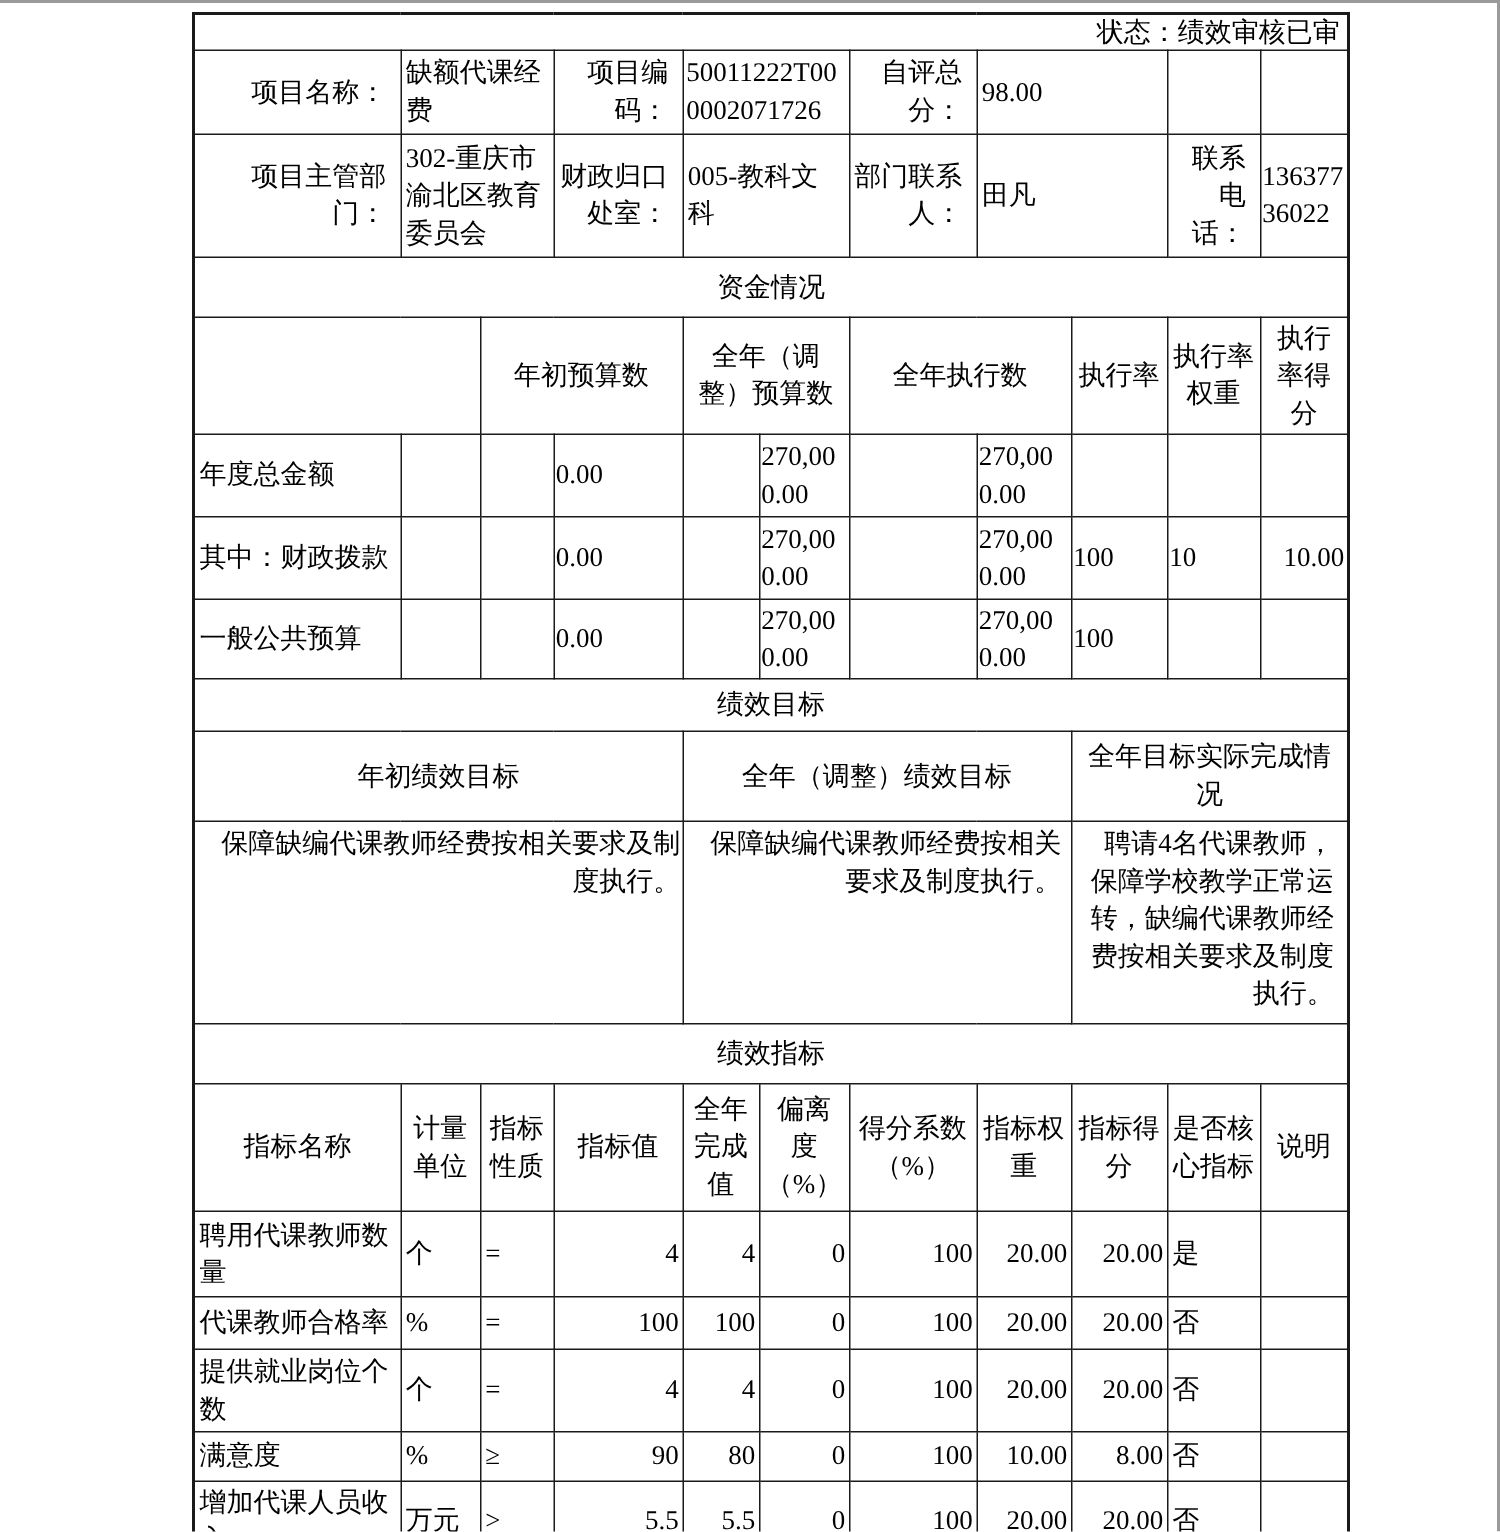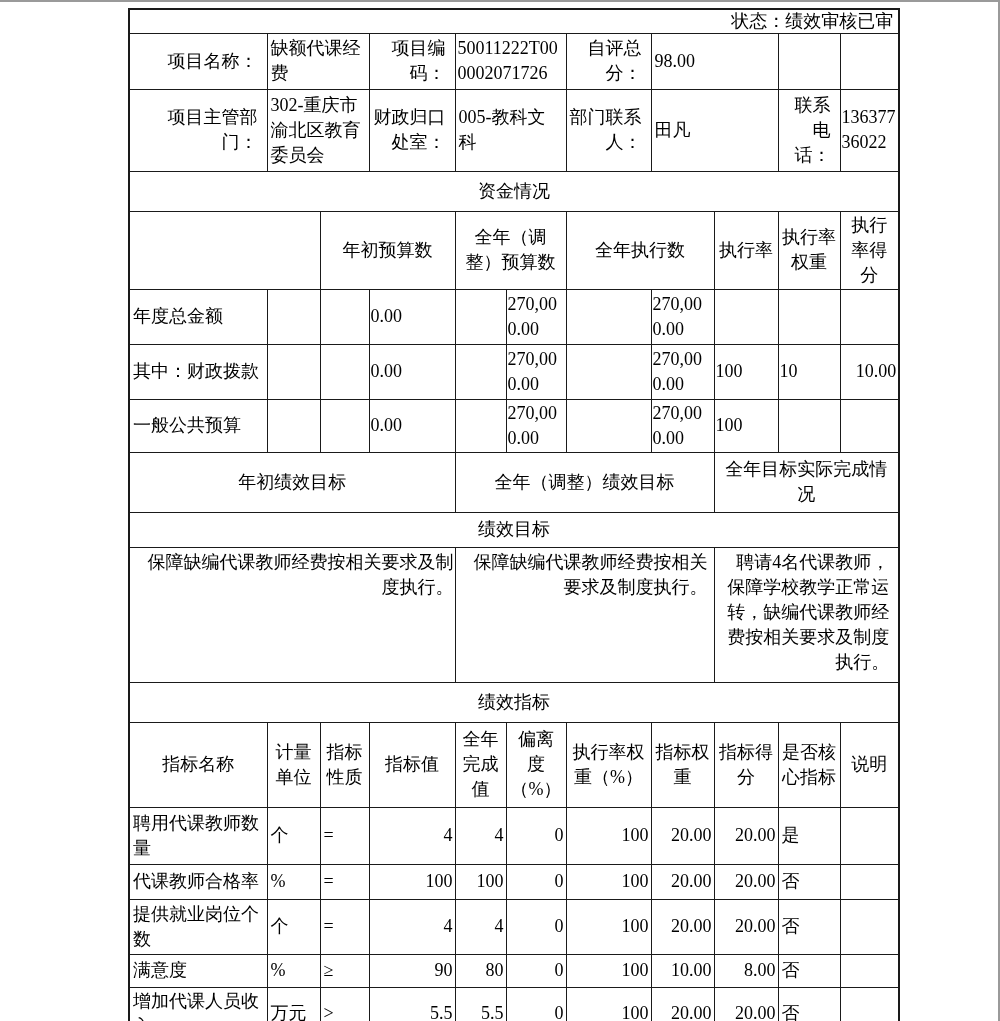--- a/index.html
+++ b/index.html
@@ -134,48 +134,48 @@
       <td class="nl">0.00</td>
       <td></td>
       <td class="nl">270,000.00</td>
       <td></td>
       <td class="nl">270,000.00</td>
       <td class="nl">100</td>
       <td class="nl"></td>
       <td class="num"></td>
     </tr>
 
+    <tr style="height:35px">
+      <td colspan="11" class="sec">绩效目标</td>
+    </tr>
+
     <tr style="height:60px">
       <td colspan="4" class="hc">年初绩效目标</td>
       <td colspan="4" class="hc">全年（调整）绩效目标</td>
       <td colspan="3" class="hc">全年目标实际完成情况</td>
-    </tr>
-
-    <tr style="height:35px">
-      <td colspan="11" class="sec">绩效目标</td>
     </tr>
 
     <tr style="height:135px">
       <td colspan="4" class="gt g1">保障缺编代课教师经费按相关要求及制度执行。</td>
       <td colspan="4" class="gt g2">保障缺编代课教师经费按相关要求及制度执行。</td>
       <td colspan="3" class="gt g3">聘请4名代课教师，保障学校教学正常运转，缺编代课教师经费按相关要求及制度执行。</td>
     </tr>
 
     <tr style="height:40px">
       <td colspan="11" class="sec">绩效指标</td>
     </tr>
 
     <tr style="height:85px">
       <td class="hc">指标名称</td>
       <td class="hc">计量单位</td>
       <td class="hc">指标性质</td>
       <td class="hc">指标值</td>
       <td class="hc">全年完成值</td>
       <td class="hc">偏离度（%）</td>
-      <td class="hc">执行率权重（%）</td>
+      <td class="hc">得分系数（%）</td>
       <td class="hc">指标权重</td>
       <td class="hc">指标得分</td>
       <td class="hc">是否核心指标</td>
       <td class="hc">说明</td>
     </tr>
 
     <tr style="height:57px">
       <td>聘用代课教师数量</td>
       <td>个</td>
       <td>=</td>

